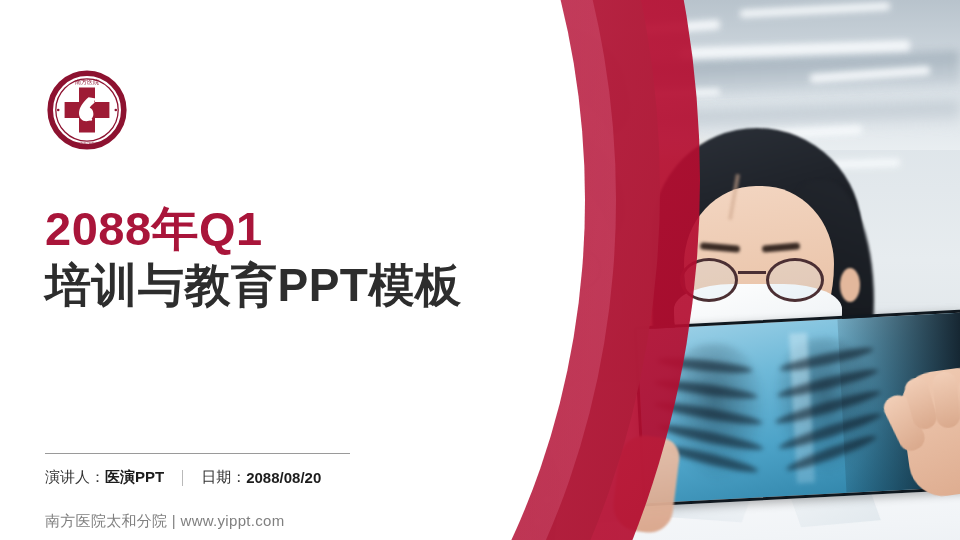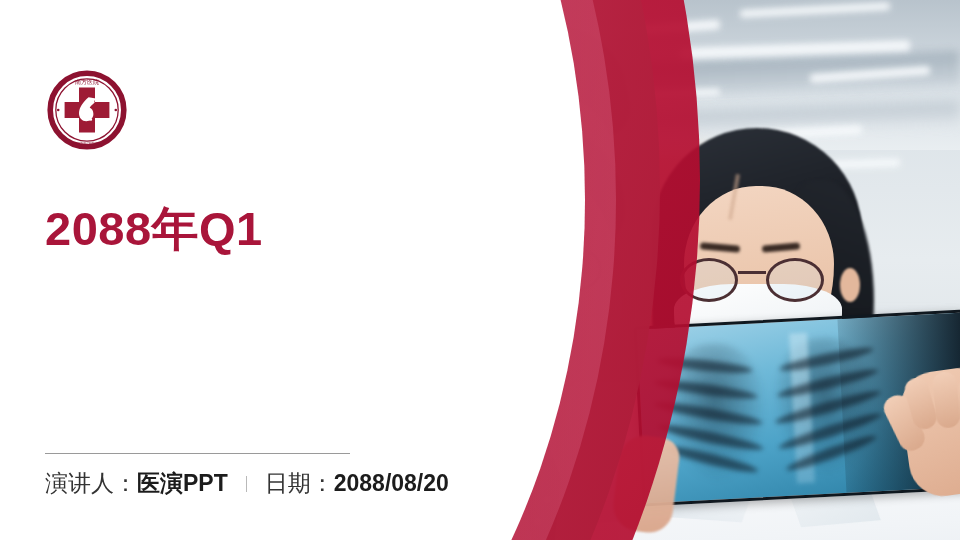--- a/index.html
+++ b/index.html
@@ -327,21 +327,21 @@
     position:absolute;left:46px;top:335px;
     font-size:19px;color:#4a4a4a;letter-spacing:1.5px;white-space:nowrap;
   }
 
   .divider{
     position:absolute;left:45px;top:445px;width:305px;height:1px;
     background:#9a9a9a;
   }
   .meta{
     position:absolute;left:45px;top:460px;
-    font-size:23px;color:#333333;white-space:nowrap;
+    font-size:15px;color:#333333;white-space:nowrap;
     display:flex;align-items:center;gap:0;
   }
   .meta .lbl{color:#333;}
   .meta .val{font-weight:bold;color:#1c1c1c;}
   .meta .sep{display:inline-block;width:1px;height:16px;background:#b9b9b9;margin:0 18px;}
 
   .footer{
     position:absolute;left:45px;top:504px;
     font-size:15px;color:#808080;white-space:nowrap;letter-spacing:.3px;
   }
@@ -485,26 +485,28 @@
         </g>
         <g fill="#8d1230" font-size="3.4" font-family="DejaVu Sans, sans-serif">
           <text x="50" y="93" text-anchor="middle">NANFANG HOSPITAL</text>
         </g>
         <circle cx="14" cy="50" r="1.6" fill="#8d1230"></circle>
         <circle cx="86" cy="50" r="1.6" fill="#8d1230"></circle>
       </svg>
     </div>
 
     <div class="title-year">2088年Q1</div>
+    <div class="title-main">培训与教育PPT模板</div>
 
     <div class="divider"></div>
 
     <div class="meta">
       <span class="lbl">演讲人：</span>
       <span class="val">医演PPT</span>
       <span class="sep"></span>
       <span class="lbl">日期：</span>
       <span class="val">2088/08/20</span>
     </div>
 
+    <div class="footer">南方医院太和分院 | www.yippt.com</div>
   </div>
 
 </div>
 
 </body></html>

